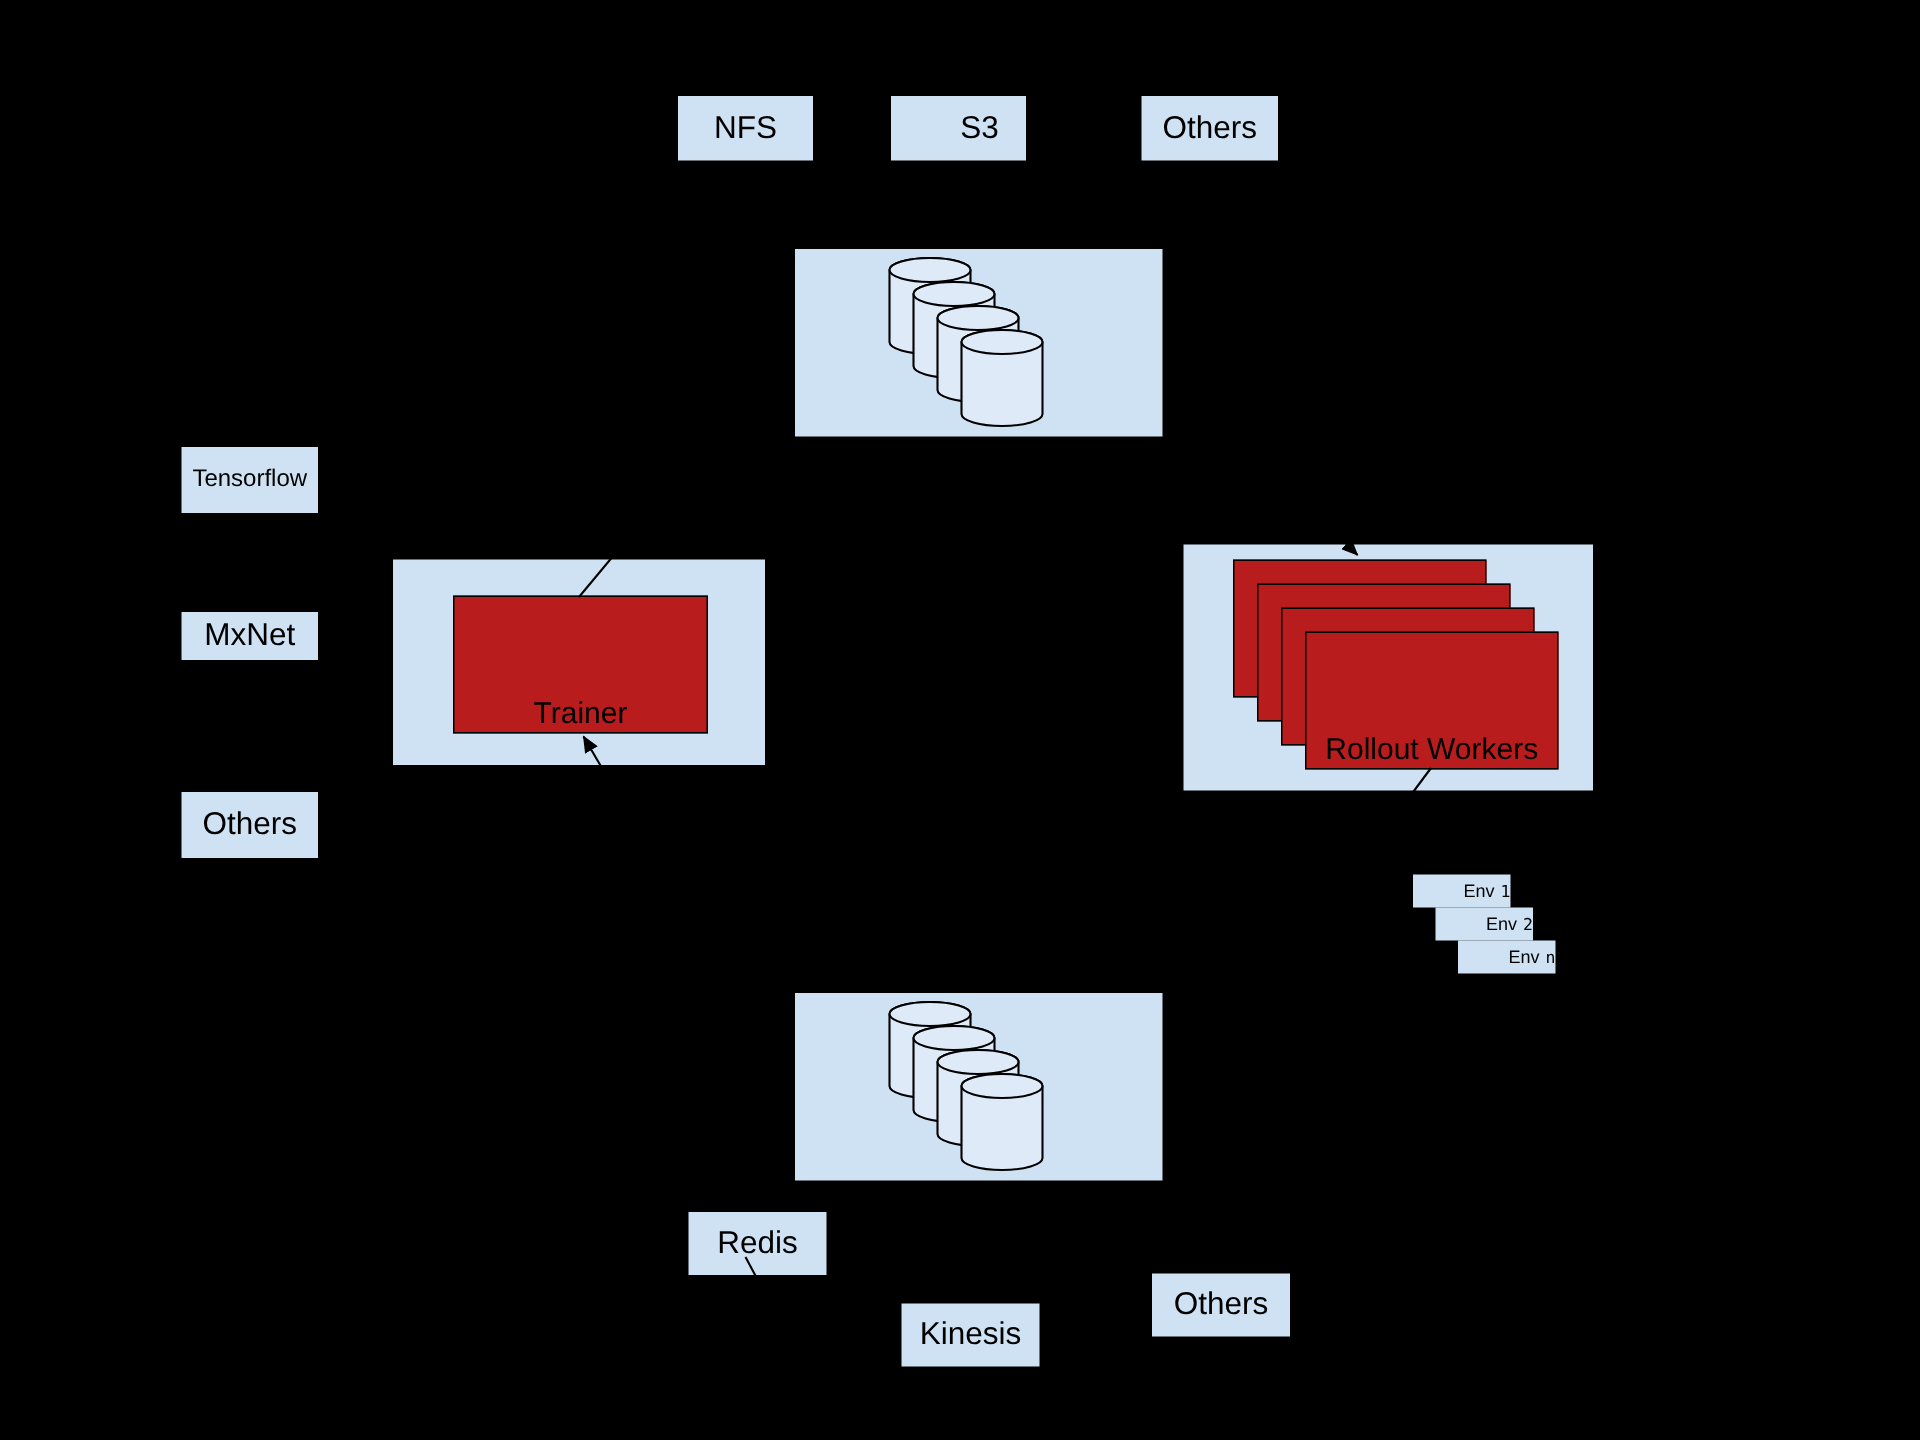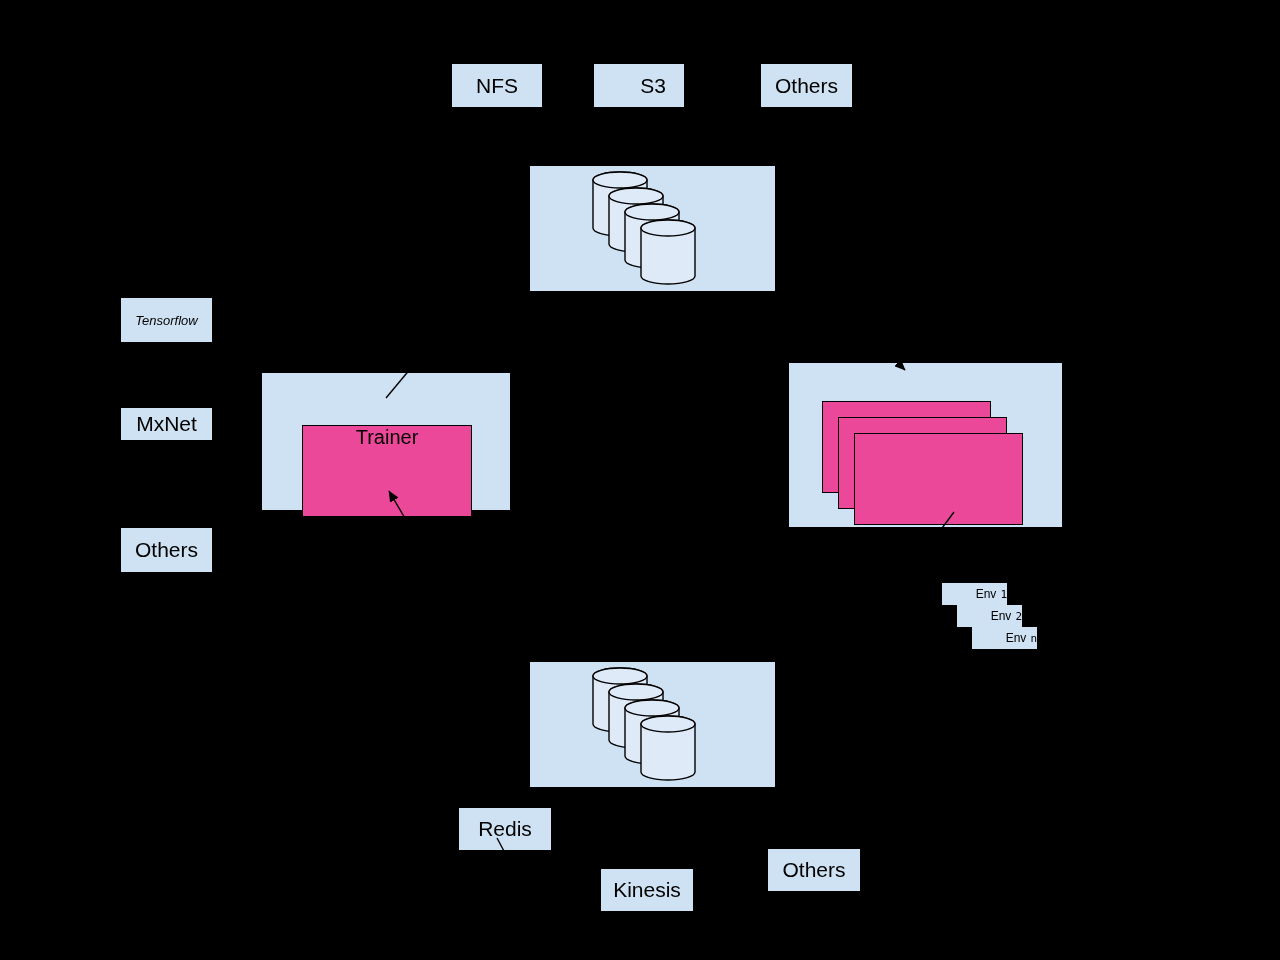--- a/index.html
+++ b/index.html
@@ -14,32 +14,31 @@
   .box {
     position: absolute;
     background: #cfe2f3;
     display: flex;
     align-items: center;
     justify-content: center;
     color: #000;
     box-sizing: border-box;
   }
   .label-md { font-size: 21px; }
-  .label-sm { font-size: 13px; font-style: italic; }
+  .label-sm { font-size: 16px; }
   .label-lg { font-size: 20px; }
   .container { border: none; }
   .inner-rect {
     position: absolute;
-    background: #ec4899;
+    background: #b91c1c;
     border: 1.4px solid #000;
     box-sizing: border-box;
     display: flex;
-    align-items: flex-start;
+    align-items: flex-end;
     justify-content: center;
-    margin-top: 28px;
   }
   .env-box {
     position: absolute;
     background: #cfe2f3;
     display: flex;
     align-items: center;
     justify-content: flex-end;
     gap: 4px;
   }
   .env-prefix { font-size: 12px; }
@@ -93,20 +92,23 @@
 <div class="box container" style="left:262px; top:373px; width:248px; height:137px;">
   <div class="inner-rect label-lg" style="left:40px; top:24px; width:170px; height:92px;">
     <span>Trainer</span>
   </div>
 </div>
 
 <div class="box container" style="left:789px; top:363px; width:273px; height:164px;">
   <div class="inner-rect" style="left:33px; top:10px; width:169px; height:92px;"></div>
   <div class="inner-rect" style="left:49px; top:26px; width:169px; height:92px;"></div>
   <div class="inner-rect" style="left:65px; top:42px; width:169px; height:92px;"></div>
+  <div class="inner-rect label-lg" style="left:81px; top:58px; width:169px; height:92px;">
+    <span>Rollout Workers</span>
+  </div>
 </div>
 
 <div class="env-box" style="left:942px; top:583px; width:65px; height:22px;">
   <span class="env-prefix">Env</span>
   <span class="env-index">1</span>
 </div>
 <div class="env-box" style="left:957px; top:605px; width:65px; height:22px;">
   <span class="env-prefix">Env</span>
   <span class="env-index">2</span>
 </div>

